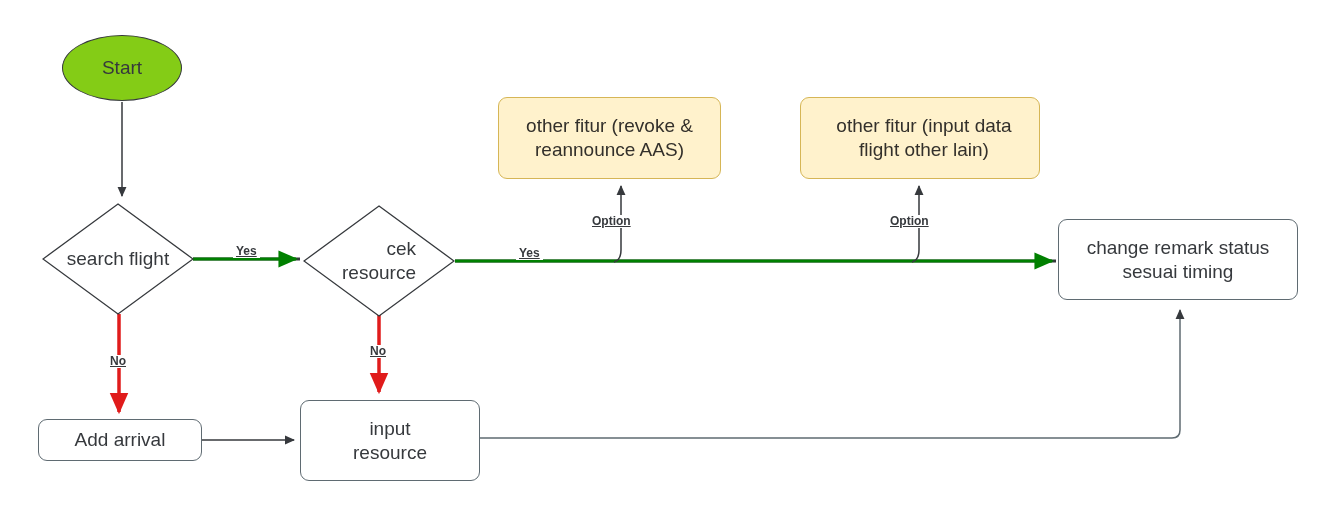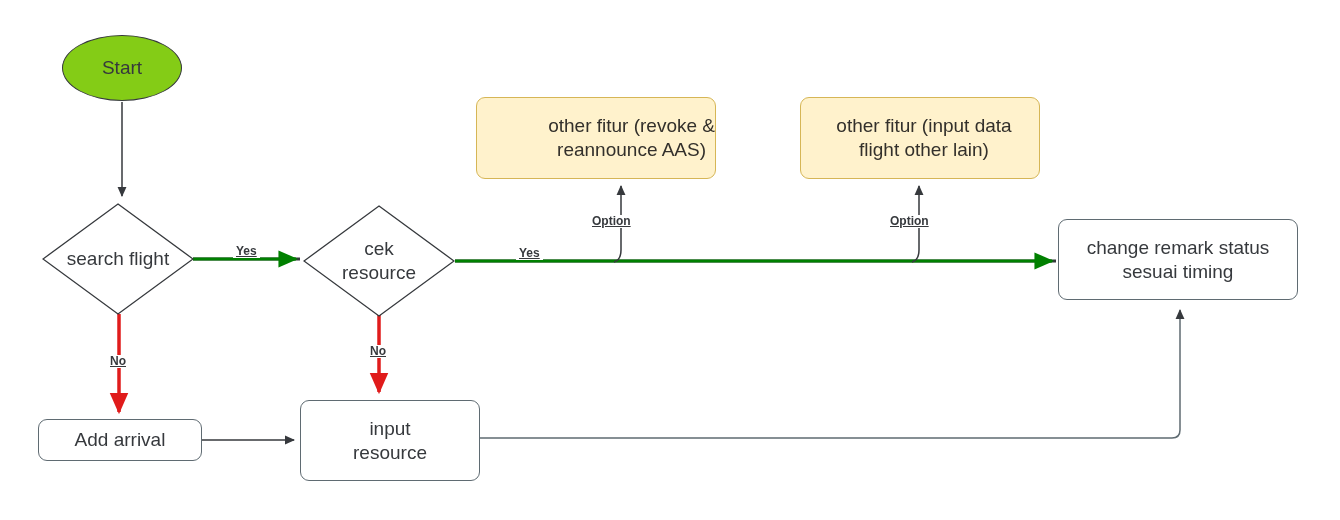--- a/index.html
+++ b/index.html
@@ -49,20 +49,21 @@
   }
   .node-option {
     border: 1.4px solid #d6b656;
     border-radius: 9px;
     background: #fff2cc;
     color: #33302b;
   }
   .node-decision {
     background: transparent;
     border: none;
+    text-align: right;
   }
   .node-decision .dlabel {
     position: relative;
     z-index: 2;
     padding: 0 6px;
   }
   .node-decision .dshape {
     position: absolute;
     left: 0; top: 0;
     width: 100%;
@@ -135,21 +136,21 @@
   <div class="node node-decision" style="left:303px; top:205px; width:152px; height:112px;">
     <svg class="dshape" viewBox="0 0 152 112" preserveAspectRatio="none">
       <polygon points="76,1 151,56 76,111 1,56" fill="#ffffff" stroke="#36393d" stroke-width="1.3"></polygon>
     </svg>
     <span class="dlabel">
       <span>cek</span><br>
       <span>resource</span>
     </span>
   </div>
 
-  <div class="node node-option" style="left:476px; top:97px; width:240px; height:82px;justify-content:flex-end;">
+  <div class="node node-option" style="left:498px; top:97px; width:223px; height:82px;">
     <span>
       <span>other fitur (revoke &amp;</span><br>
       <span>reannounce AAS)</span>
     </span>
   </div>
 
   <div class="node node-option" style="left:800px; top:97px; width:240px; height:82px;padding-left:8px;">
     <span>
       <span>other fitur (input data</span><br>
       <span>flight other lain)</span>

